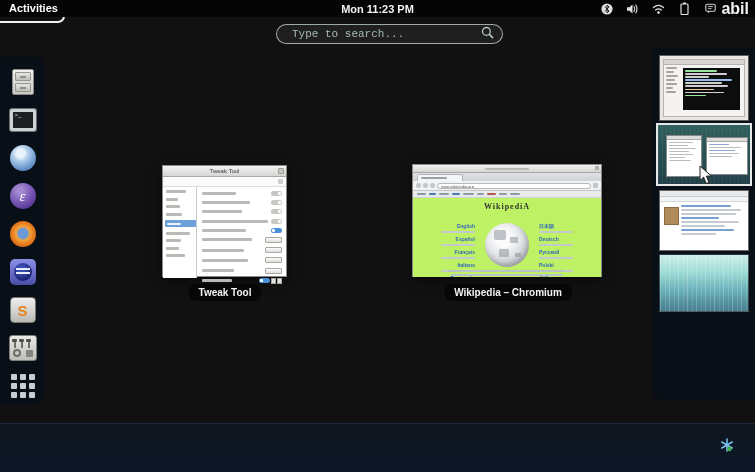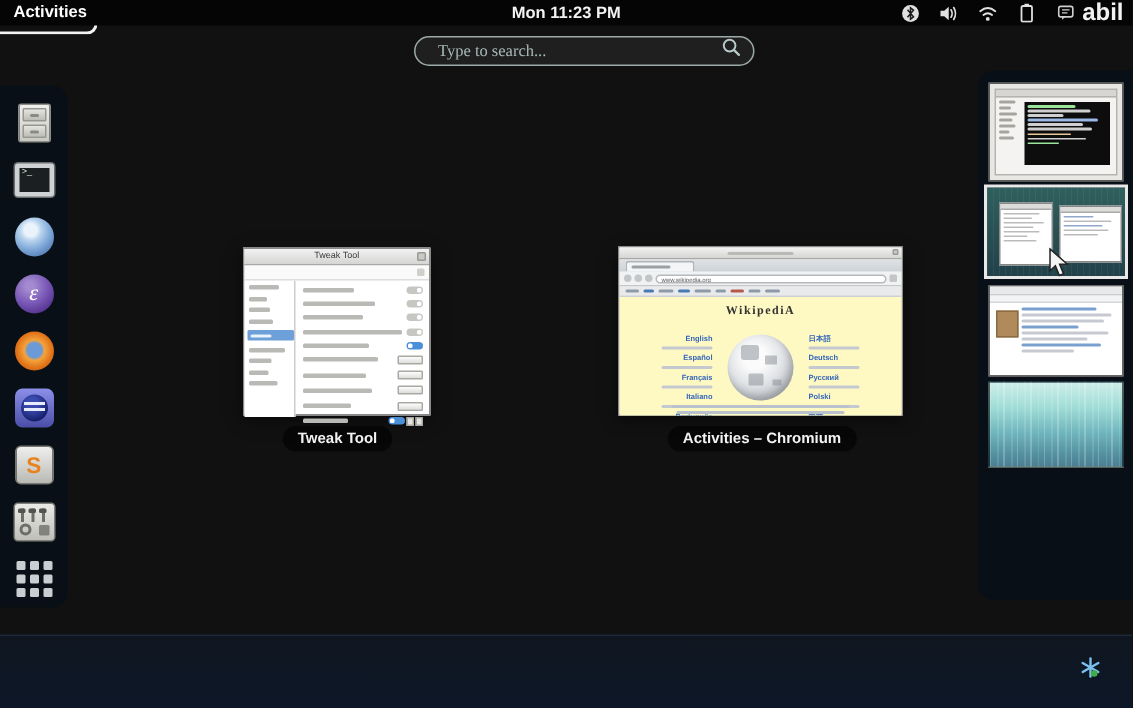--- a/index.html
+++ b/index.html
@@ -20,21 +20,21 @@
     border-bottom-right-radius:9px;z-index:29;}
   .clock{position:absolute;left:0;right:0;text-align:center;font-weight:bold;color:#f2f2f2;}
   .status{position:absolute;right:6px;top:0;height:17px;display:flex;align-items:center;gap:13px;z-index:31;}
   .sicon{width:13px;height:13px;display:flex;align-items:center;justify-content:center;}
   .user{display:flex;align-items:center;gap:4px;font-weight:bold;color:#f2f2f2;cursor:pointer;}
   
   .search{position:absolute;left:276px;top:24px;width:204px;height:18px;border-radius:10px;
     border:1px solid rgba(200,218,216,.75);background:rgba(255,255,255,.06);
     display:flex;align-items:center;padding:0 8px 0 13px;z-index:20;}
   .search input{flex:1;background:transparent;border:none;outline:none;color:#b9cac8;font-size:11px;
-    font-family:Liberation Serif, serif;}
+    font-family:Liberation Mono, monospace;}
   .search input::placeholder{color:#a7bab8;}
   
   .dash{position:absolute;left:0;top:57px;width:45px;height:348px;background:rgba(9,15,23,.92);
     border-radius:0 10px 10px 0;display:flex;flex-direction:column;align-items:center;
     padding-top:11px;gap:10px;box-sizing:border-box;z-index:20;}
   .dkitem{width:30px;height:28px;display:flex;align-items:center;justify-content:center;cursor:pointer;}
   .ic-cabinet{width:22px;height:26px;background:linear-gradient(180deg,#f0f0ee,#c9c9c4);
     border:1px solid #8d8d88;border-radius:2px;display:flex;flex-direction:column;gap:2px;
     padding:2px;box-sizing:border-box;}
   .ic-cabinet .drawer{flex:1;background:linear-gradient(180deg,#e4e4e0,#bdbdb8);border:1px solid #97978f;
@@ -102,21 +102,21 @@
     border:1px solid #aeb4b8;border-bottom:none;border-radius:2px 2px 0 0;box-sizing:border-box;}
   .wiki-tabs .tab i{display:block;margin:2px 0 0 3px;width:26px;height:2px;background:#9aa0a4;border-radius:1px;}
   .wiki-addr{height:9px;background:#f1f2f3;border-bottom:1px solid #c5c8ca;display:flex;align-items:center;
     gap:2px;padding:0 3px;}
   .navbtn{width:5px;height:5px;background:#c2c6c9;border-radius:50%;flex:none;}
   .urlbox{flex:1;height:6px;background:#fff;border:1px solid #b5b9bc;border-radius:3px;
     font-size:4px;line-height:5px;color:#555;padding-left:3px;overflow:hidden;box-sizing:border-box;}
   .wiki-bm{height:6px;background:#e9eaeb;border-bottom:1px solid #cfd2d4;display:flex;gap:3px;
     align-items:center;padding:0 4px;}
   .wiki-bm i{display:block;height:2px;border-radius:1px;background:#8f9aa8;}
-  .wiki-content{position:relative;height:calc(100% - 32px);background:#fef9c3;overflow:hidden;
+  .wiki-content{position:relative;height:calc(100% - 32px);background:#bef264;overflow:hidden;
     font-family:"Liberation Sans",sans-serif;}
   .wordmark{position:absolute;top:4px;left:0;right:0;text-align:center;
     font-family:"Liberation Serif",serif;font-size:8px;letter-spacing:1px;color:#333;font-weight:bold;}
   .globe{position:absolute;left:50%;top:47px;transform:translate(-50%,-50%);width:44px;height:44px;
     border-radius:50%;background:radial-gradient(circle at 42% 35%,#fbfbfb 0 20%,#e3e5e8 45%,#b9bdc2 80%,#9da2a8);
     box-shadow:inset -2px -3px 5px rgba(0,0,0,.2);}
   .globe::after{content:"";position:absolute;left:9px;top:7px;width:12px;height:10px;background:#8f959c;
     opacity:.55;border-radius:2px;box-shadow:14px 5px 0 -2px #8f959c,4px 18px 0 -1px #8f959c,18px 20px 0 -3px #8f959c;}
   .langcol{position:absolute;top:26px;display:flex;flex-direction:column;gap:4.5px;width:52px;}
   .langcol.left{left:10px;align-items:flex-end;text-align:right;}
@@ -435,21 +435,21 @@
             <a>中文</a>
           </span>
       </div>
       <div class="wiki-small">
         <i style="width:118px"></i>
           <i style="width:112px"></i>
       </div>
 
     </div>
   </div>
-  <div class="caption" style="left:508px;top:284px;">Activities – Chromium</div>
+  <div class="caption" style="left:508px;top:284px;">Wikipedia – Chromium</div>
 
   <div class="wspanel">
     <div class="thumb t1">
       <div class="mwin">
         <div class="mtitle"></div>
         <div class="mside">
             <i style="width:11px"></i>
             <i style="width:8px"></i>
             <i style="width:12px"></i>
           <i style="width:9px"></i>

